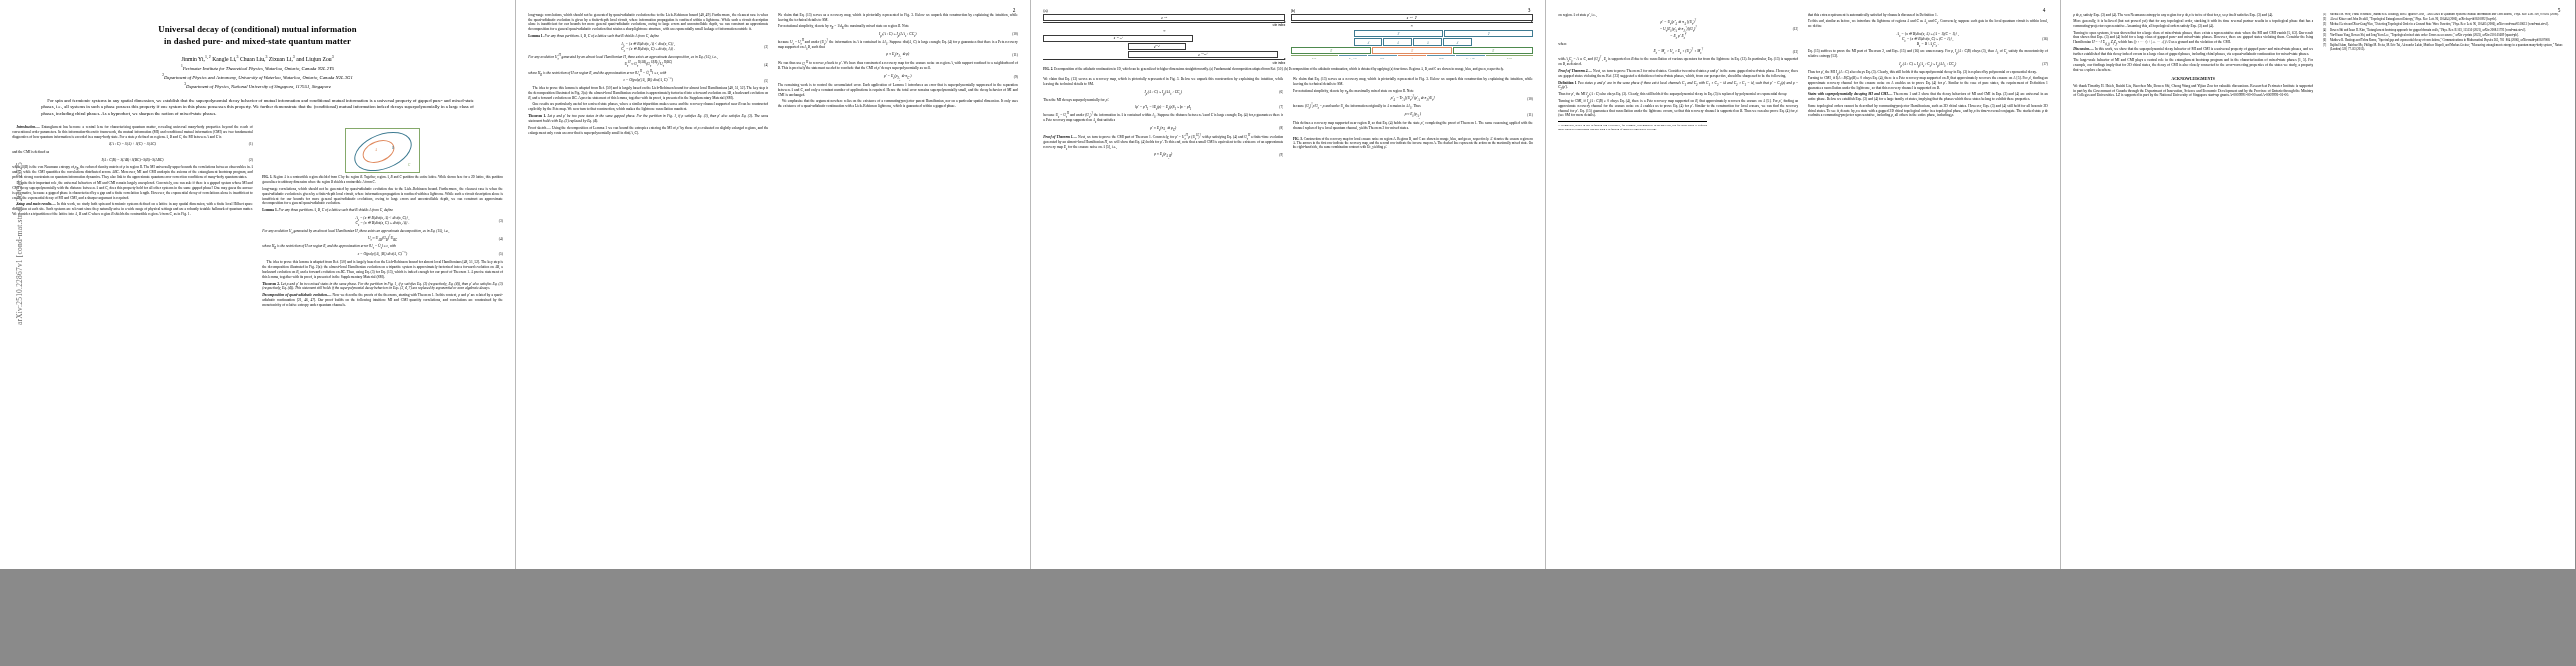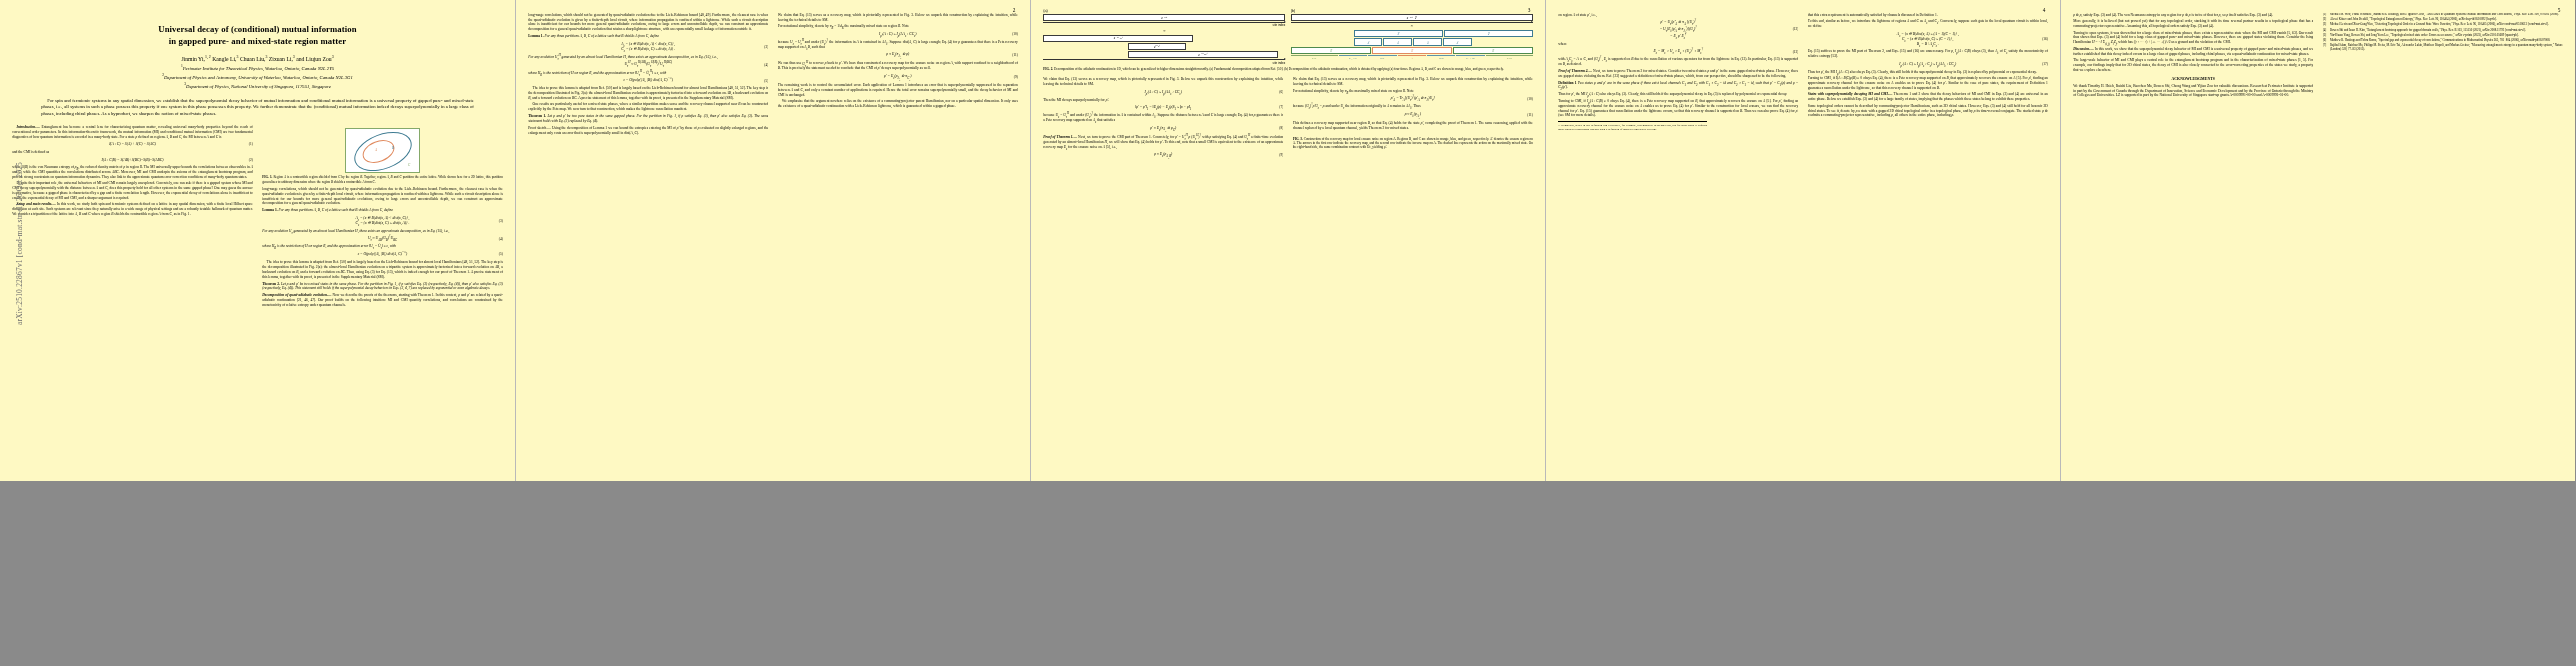--- a/index.html
+++ b/index.html
@@ -14,22 +14,22 @@
   #viewer {
     width: 2576px; height: 667px;
     display: flex;
     flex-direction: row;
     align-items: flex-start;
     background: #8a8a8a;
   }
   .page {
     position: relative;
     width: 515px;
-    height: 481px;
-    background: #fef9c3;
+    height: 569px;
+    background: #ffffff;
     box-sizing: border-box;
     padding: 7.8px 12.2px 5.6px 12.2px;
     overflow: hidden;
     flex: 0 0 515px;
     color: #000;
   }
   .page + .page { border-left: 0.6px solid #b9b9b9; }
 
   
   .arxiv-stamp {
@@ -239,21 +239,21 @@
 <body>
 
 <div id="viewer">
 
   <div class="page first">
     <div class="arxiv-stamp">arXiv:2510.22867v1  [cond-mat.str-el]  26 Oct 2025</div>
 
     <div class="titleblock">
       <div class="ptitle">
         <div>Universal decay of (conditional) mutual information</div>
-        <div>in gapped pure- and mixed-state region matter</div>
+        <div>in dashed pure- and mixed-state quantum matter</div>
       </div>
       <div class="authors">
         Jinmin Yi,<sup>1,&nbsp;2</sup> Kangle Li,<sup>3</sup> Chuan Liu,<sup>3</sup> Zixuan Li,<sup>3</sup> and Liujun Zou<sup>3</sup>
       </div>
       <div class="affil"><sup>1</sup>Perimeter Institute for Theoretical Physics, Waterloo, Ontario, Canada N2L 2Y5</div>
       <div class="affil"><sup>2</sup>Department of Physics and Astronomy, University of Waterloo, Waterloo, Ontario, Canada N2L 3G1</div>
       <div class="affil"><sup>3</sup>Department of Physics, National University of Singapore, 117551, Singapore</div>
     </div>
 
     <div class="abstract">For spin and fermionic systems in any spatial dimension, we establish that the superpolynomial decay behavior of mutual information and conditional mutual information is a universal property of gapped pure- and mixed-state phases, i.e., all systems in such a phase possess this property if one system in this phase possesses this property. We further demonstrate that the (conditional) mutual information indeed decays superpolynomially in a large class of phases, including chiral phases. As a byproduct, we sharpen the notion of mixed-state phases.</div>

